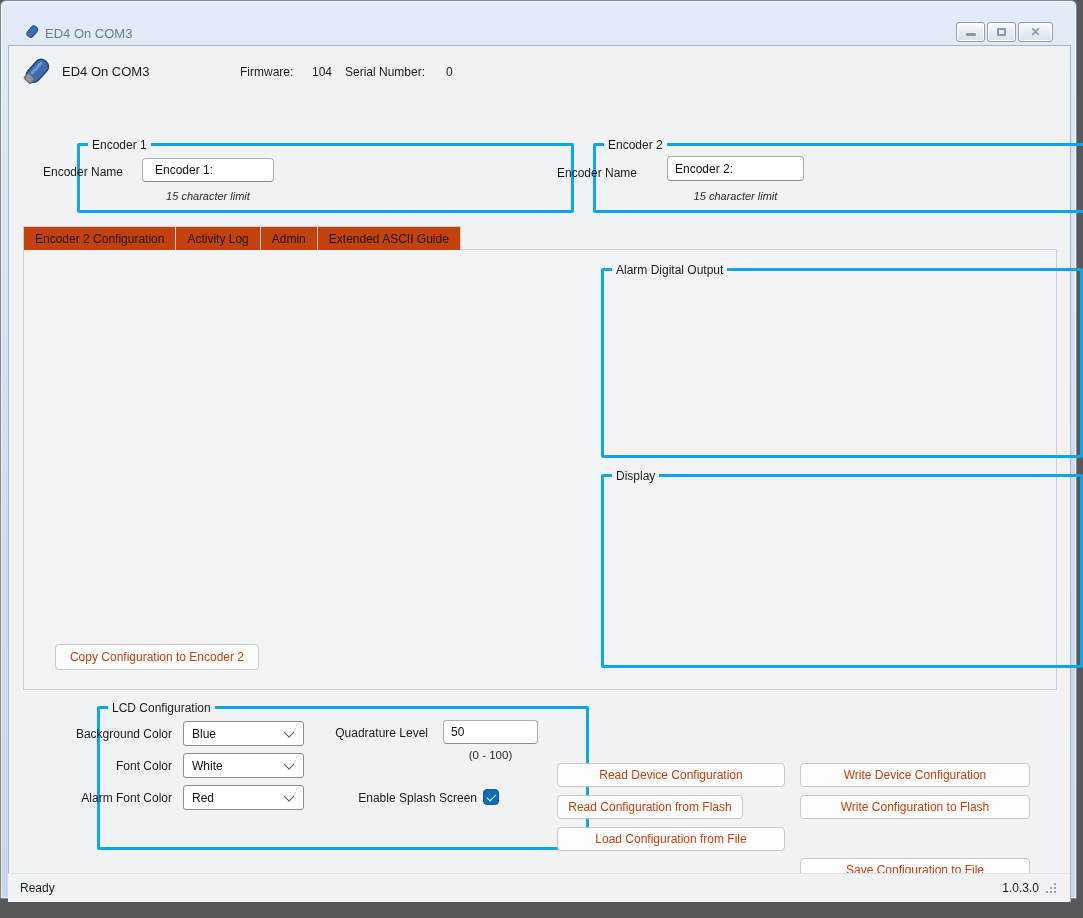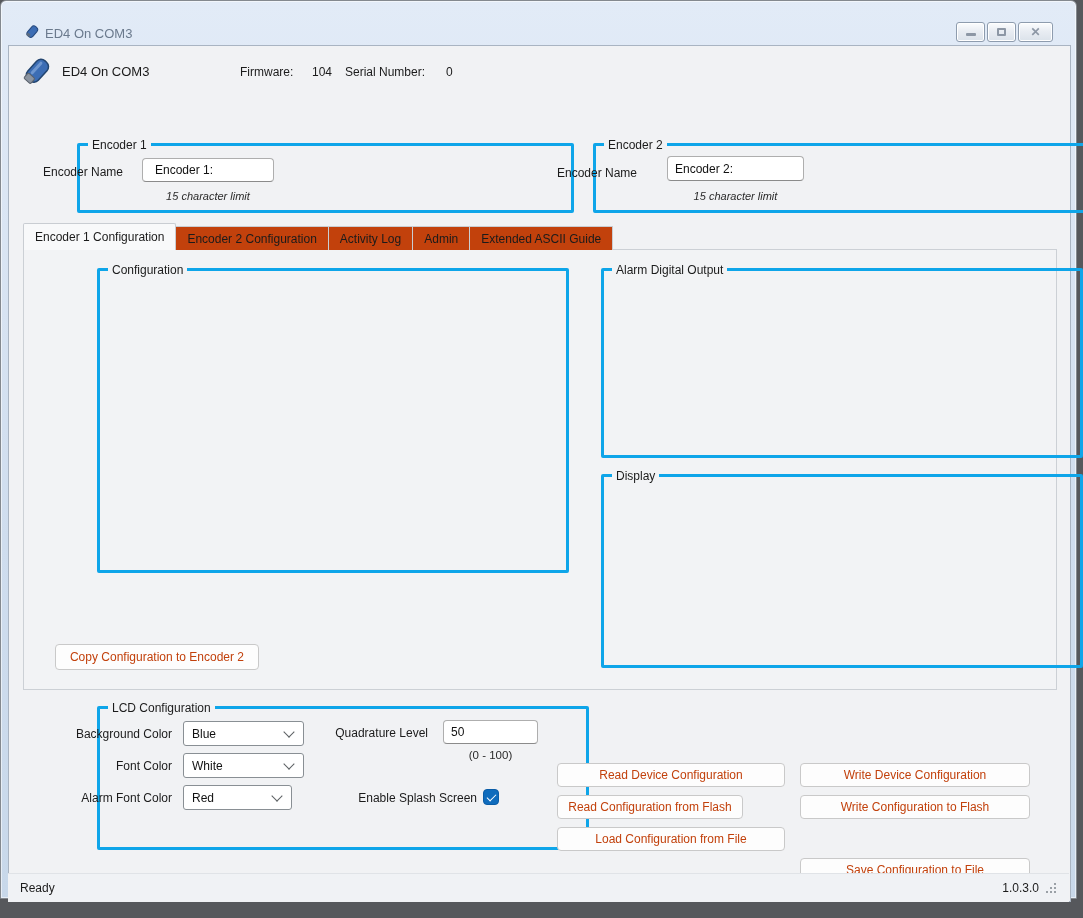--- a/index.html
+++ b/index.html
@@ -121,30 +121,26 @@
 
   <div class="groupbox" style="left:549px; top:143px; width:506px; height:70px;">
     <span class="gb-label">Encoder 2</span>
   </div>
   <span class="lbl" style="left:557px; top:166px;">Encoder Name</span>
   <input class="tb" style="left: 667px; top: 156px; width: 137px; height: 25px;" value="Encoder 2:">
   <span class="hint" style="left:667px; top:190px; width:137px;">15 character limit</span>
 
   <div class="tab-page"></div>
   <div class="tabs">
-    <div class="tab active">Encoder 1 Configuration</div>
     <div class="tab">Encoder 2 Configuration</div>
     <div class="tab">Activity Log</div>
     <div class="tab">Admin</div>
     <div class="tab">Extended ASCII Guide</div>
   </div>
 
-  <div class="groupbox" style="left:53px; top:268px; width:472px; height:305px; z-index:2;">
-    <span class="gb-label" style="background:#f2f3f5;">Configuration</span>
-  </div>
   <span class="radio selected" style="left:142px; top:291px;"></span>
   <span class="lbl" style="left:166px; top:293px;">Single Ended</span>
   <span class="radio" style="left:282px; top:291px;"></span>
   <span class="lbl" style="left:306px; top:293px;">Differential</span>
 
   <span class="lbl lbl-r" style="left:53px; top:337px; width:122px;">Type</span>
   <div class="combo" style="left:183px; top:330px; width:152px; height:25px;">
     <span>Quadrature</span>
   </div>
   <span class="lbl lbl-r" style="left:53px; top:370px; width:122px;">Counter Type</span>
@@ -226,21 +222,21 @@
   </div>
   <span class="lbl lbl-r" style="left:52px; top:727px; width:120px;">Background Color</span>
   <div class="combo" style="left:183px; top:721px; width:121px; height:25px;">
     <span>Blue</span>
   </div>
   <span class="lbl lbl-r" style="left:52px; top:759px; width:120px;">Font Color</span>
   <div class="combo" style="left:183px; top:753px; width:121px; height:25px;">
     <span>White</span>
   </div>
   <span class="lbl lbl-r" style="left:52px; top:791px; width:120px;">Alarm Font Color</span>
-  <div class="combo" style="left:183px; top:785px; width:109px; height:25px;">
+  <div class="combo" style="left:183px; top:785px; width:121px; height:25px;">
     <span>Red</span>
   </div>
   <span class="lbl lbl-r" style="left:325px; top:726px; width:103px;">Quadrature Level</span>
   <input class="tb" style="left: 443px; top: 720px; width: 95px; height: 24px;" value="50">
   <span class="hint-plain" style="left:443px; top:749px; width:95px;">(0 - 100)</span>
   <span class="lbl lbl-r" style="left:320px; top:791px; width:157px;">Enable Splash Screen</span>
   <span class="checkbox checked" style="left:483px; top:789px;"></span>
 
   <div class="btn" style="left:557px; top:763px; width:228px; height:24px;">Read Device Configuration</div>
   <div class="btn" style="left:800px; top:763px; width:230px; height:24px;">Write Device Configuration</div>

